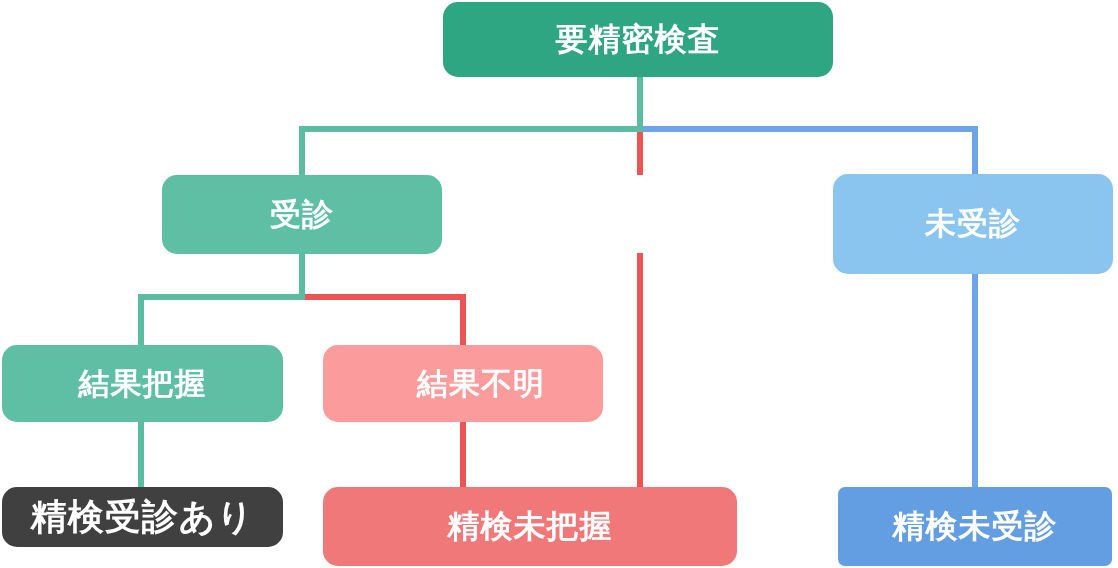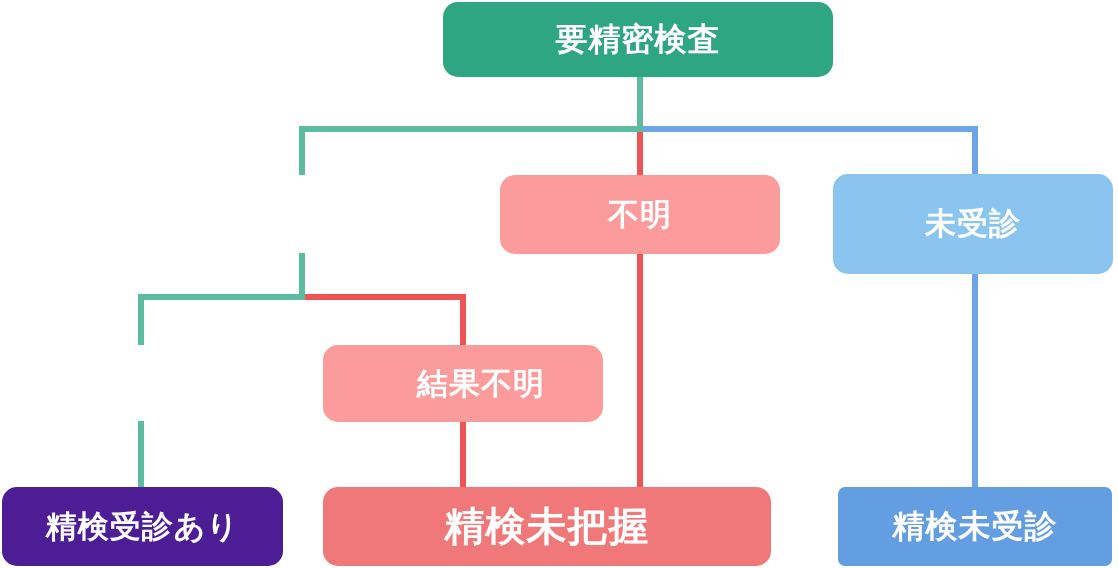--- a/index.html
+++ b/index.html
@@ -56,27 +56,28 @@
   <div class="line" style="left: 138px; top: 294px; width: 6px; height: 51px; background-color: rgb(91, 188, 162);"></div>
   <div class="line" style="left: 460px; top: 294px; width: 6px; height: 51px; background-color: rgb(238, 84, 84);"></div>
 
   <div class="line" style="left: 138px; top: 421px; width: 6px; height: 66px; background-color: rgb(91, 188, 162);"></div>
   <div class="line" style="left: 460px; top: 421px; width: 6px; height: 66px; background-color: rgb(238, 84, 84);"></div>
   <div class="line" style="left: 637px; top: 253px; width: 6px; height: 234px; background-color: rgb(238, 84, 84);"></div>
   <div class="line" style="left: 972px; top: 252px; width: 6px; height: 235px; background-color: rgb(110, 165, 232);"></div>
 
   <div class="node" style="left: 443px; top: 2px; width: 390px; height: 75px; font-size: 32px; background-color: rgb(46, 166, 129);">要精密検査</div>
 
+  <div class="node" style="left: 162px; top: 175px; width: 280px; height: 79px; background-color: rgb(95, 191, 164);">受診</div>
 
-  <div class="node" style="left: 500px; top: 175px; width: 280px; height: 79px; background-color: rgb(251, 155, 155);">不明</div>
 
   <div class="node" style="left: 833px; top: 174px; width: 280px; height: 100px; background-color: rgb(138, 197, 240);">未受診</div>
 
+  <div class="node" style="left: 2px; top: 345px; width: 281px; height: 77px; background-color: rgb(95, 191, 164);">結果把握</div>
 
   <div class="node" style="left: 323px; top: 345px; width: 280px; height: 77px; background-color: rgb(251, 155, 155); padding-left: 36px;">結果不明</div>
 
-  <div class="node" style="left: 2px; top: 487px; width: 281px; height: 79px; font-size: 31px; background-color: #4c1d95;">精検受診あり</div>
+  <div class="node" style="left: 2px; top: 487px; width: 281px; height: 60px; font-size: 36px; background-color: #404040;">精検受診あり</div>
 
-  <div class="node" style="left: 323px; top: 487px; width: 448px; height: 79px; font-size: 40px; background-color: rgb(241, 120, 120);">精検未把握</div>
+  <div class="node" style="left: 323px; top: 487px; width: 414px; height: 79px; font-size: 32px; background-color: rgb(241, 120, 120);">精検未把握</div>
 
   <div class="node" style="left: 838px; top: 487px; width: 274px; height: 79px; font-size: 32px; background-color: rgb(99, 158, 226); border-radius: 7px;">精検未受診</div>
 
 </div>
 
 </body></html>

